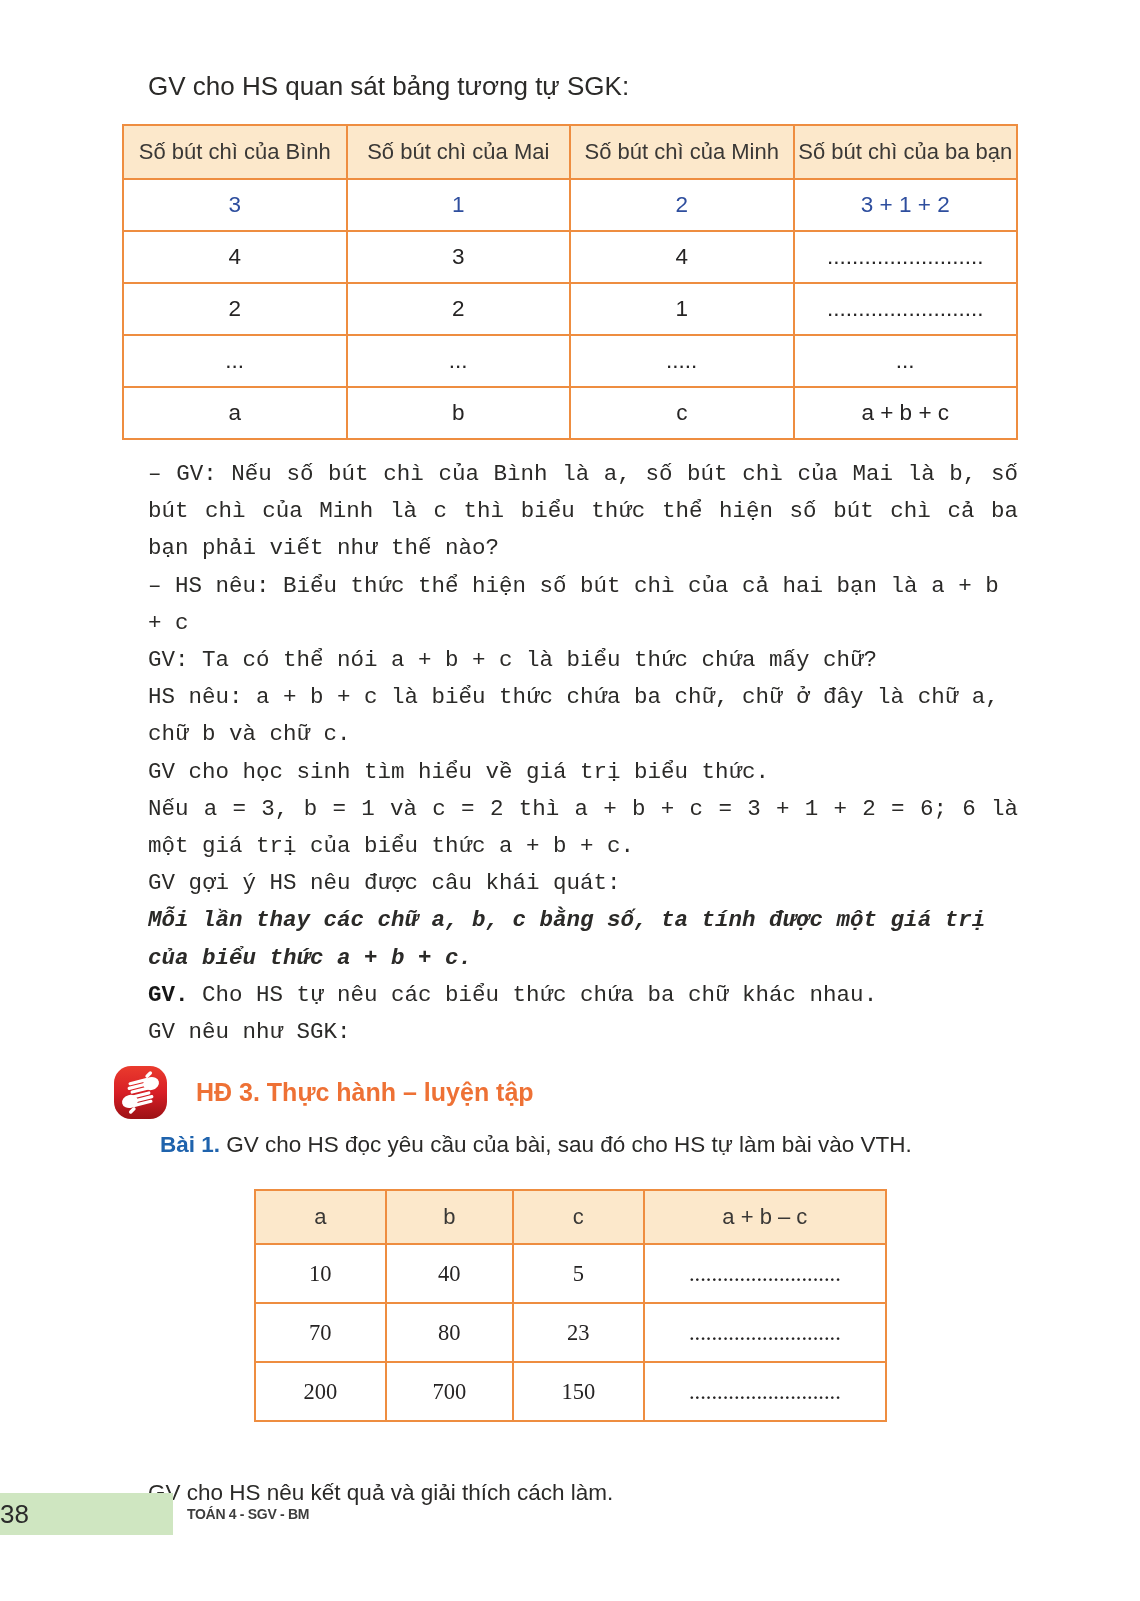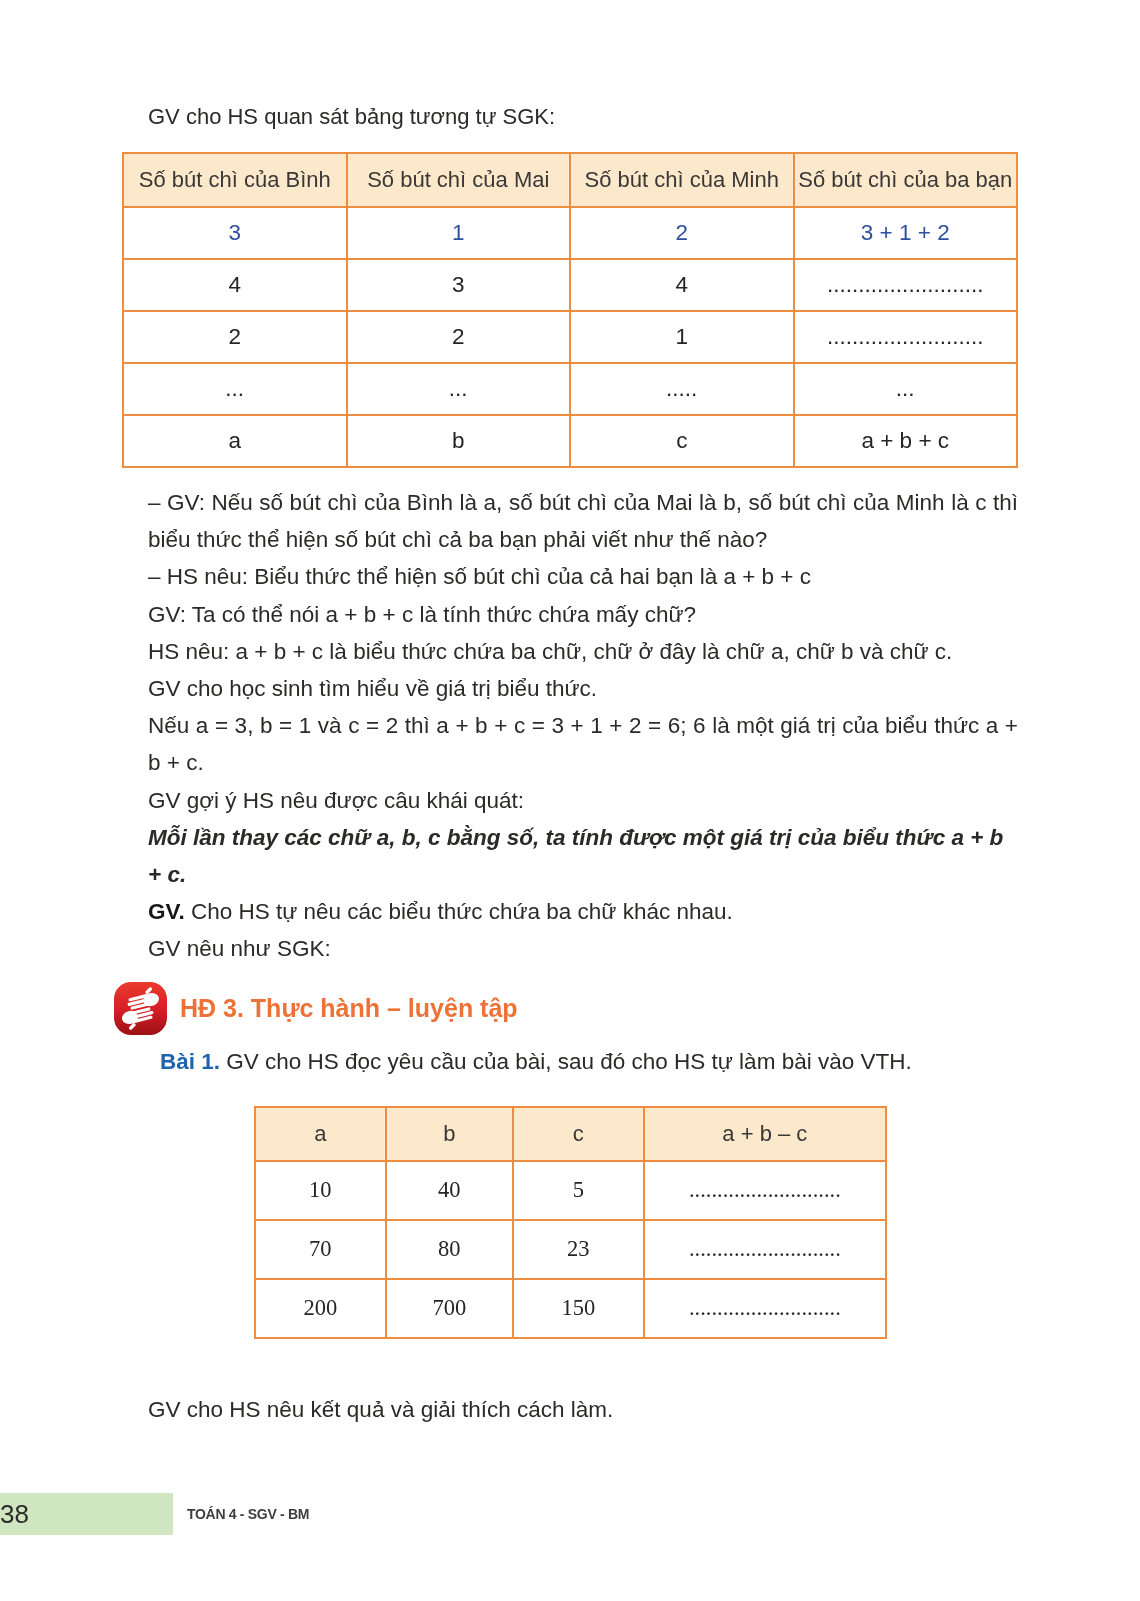--- a/index.html
+++ b/index.html
@@ -12,21 +12,21 @@
     font-family: "Liberation Sans", sans-serif;
     color: #262424;
     overflow: hidden;
   }
   .content {
     position: absolute;
     left: 148px;
     top: 0;
     width: 870px;
   }
-  .intro { margin-top: 104px; font-size: 22px; color: #2b2a28; }
+  .intro { margin-top: 71px; font-size: 26px; color: #2b2a28; }
 
   table.t { border-collapse: collapse; table-layout: fixed; }
   table.t th, table.t td {
     border: 2px solid #ee8d40;
     text-align: center;
     vertical-align: middle;
     padding: 0;
   }
   table.t th {
     background: #fce8cb;
@@ -40,39 +40,40 @@
   .t1 { margin-top: 22px; margin-left: -26px; width: 896px; }
   .t1 td { height: 52px; }
   .t1 tr.hl td { color: #2e4e9e; }
 
   .t2 { margin-top: 26px; margin-left: 106px; width: 633px; }
   .t2 th { height: 58px; }
   .t2 td { height: 59px; font-family: Liberation Serif, serif; }
   .t2 col.c-a { width: 20.7%; } .t2 col.c-b { width: 20.2%; }
   .t2 col.c-c { width: 20.7%; } .t2 col.c-expr { width: 38.4%; }
 
-  .body-text { margin-top: 16px; }
+  .body-text { margin-top: 16px; font-family: Liberation Mono, monospace; }
   .body-text p, .exercise-line {
     font-size: 22.5px;
     line-height: 37.2px;
     color: #2b2a28;
   }
   .justify { text-align: justify; }
   .bold-italic { font-weight: bold; font-style: italic; color: #161616; }
   .lead-bold { font-weight: bold; color: #161616; }
   .lead-blue { font-weight: bold; color: #1f63ad; }
   .bullet-line { margin-top: 10px !important; }
   .bullet-dot { display: inline-block; margin-right: 9px; font-size: 19px; vertical-align: 1px; }
 
   .section-head {
     display: flex;
     align-items: center;
     margin-top: 12px;
     margin-left: -36px;
     height: 58px;
+    gap: 16px;
   }
   .section-icon { width: 57px; height: 57px; flex: 0 0 auto; }
   .section-title {
     margin-left: 11px;
     font-size: 25px;
     font-weight: bold;
     color: #ee7135;
   }
   .exercise-line { margin-top: 5px; margin-left: 12px; }
   .closing { margin-top: 58px; font-size: 22.5px; color: #2b2a28; }
@@ -146,21 +147,21 @@
             <td>b</td>
             <td>c</td>
             <td>a + b + c</td>
           </tr>
         </tbody>
     </table>
 
     <div class="body-text">
       <p class="justify">– GV: Nếu số bút chì của Bình là a, số bút chì của Mai là b, số bút chì của Minh là c thì biểu thức thể hiện số bút chì cả ba bạn phải viết như thế nào?</p>
       <p>– HS nêu: Biểu thức thể hiện số bút chì của cả hai bạn là a + b + c</p>
-      <p>GV: Ta có thể nói a + b + c là tính thức chứa mấy chữ?</p>
+      <p>GV: Ta có thể nói a + b + c là biểu thức chứa mấy chữ?</p>
       <p>HS nêu: a + b + c là biểu thức chứa ba chữ, chữ ở đây là chữ a, chữ b và chữ c.</p>
       <p>GV cho học sinh tìm hiểu về giá trị biểu thức.</p>
       <p class="justify">Nếu a = 3, b = 1 và c = 2 thì a + b + c = 3 + 1 + 2 = 6; 6 là một giá trị của biểu thức a + b + c.</p>
       <p>GV gợi ý HS nêu được câu khái quát:</p>
       <p class="bold-italic">Mỗi lần thay các chữ a, b, c bằng số, ta tính được một giá trị của biểu thức a + b + c.</p>
       <p><span class="lead-bold">GV.</span><span> Cho HS tự nêu các biểu thức chứa ba chữ khác nhau.</span></p>
       <p>GV nêu như SGK:</p>
     </div>
 
     <div class="section-head">

